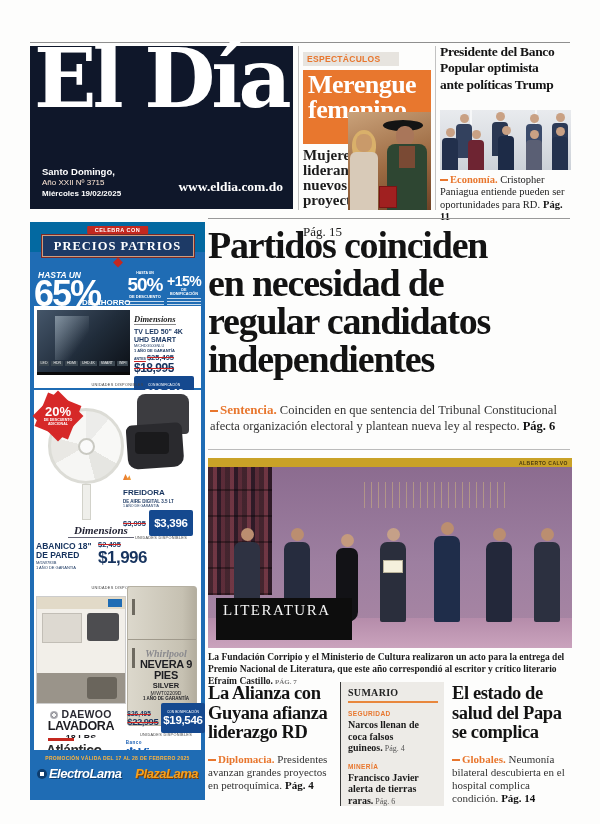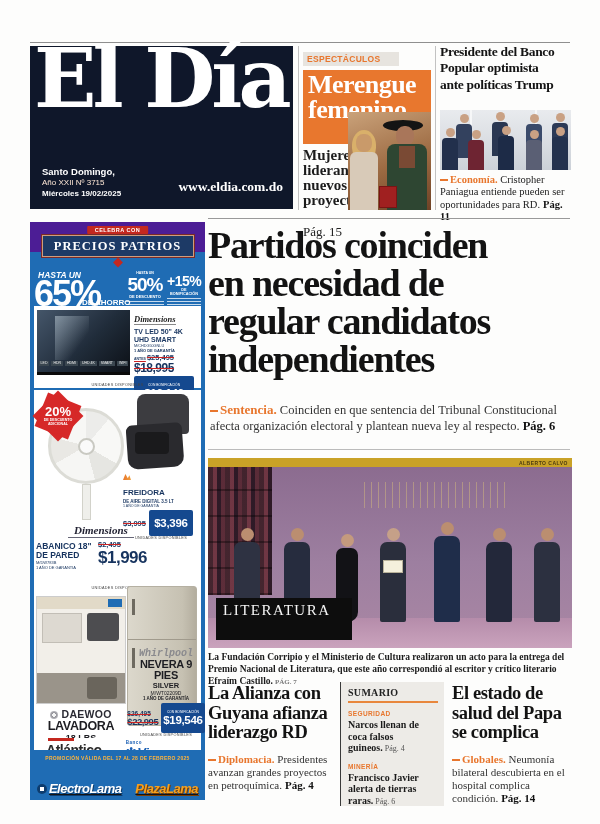--- a/index.html
+++ b/index.html
@@ -123,21 +123,21 @@
   .sumario-rule { border-top:2px solid #e8873d; margin:3px 0 7px 0; }
   .s-item { margin-bottom:9px; }
   .s-label { font-family:"Liberation Sans",sans-serif; font-weight:bold; font-size:6.5px;
              color:#e8762d; letter-spacing:.4px; margin-bottom:2px; }
   .s-text { font-weight:bold; font-size:10px; line-height:1.15; color:#1a1a1a; }
   .s-ref { font-weight:normal; font-size:8px; color:#555; margin-left:2px; }
 
   
   .ad { position:absolute; left:30px; top:222px; width:175px; height:578px;
         background:#1f6cb4; font-family:"Liberation Sans",sans-serif; overflow:hidden; }
-  .ad-head { position:absolute; left:0; top:0; width:100%; height:30px; background:#4c1d95; }
+  .ad-head { position:absolute; left:0; top:0; width:100%; height:30px; background:#0369a1; }
   .ad-ribbon { position:absolute; left:50%; top:4px; transform:translateX(-50%);
                background:#c4281f; color:#fff; font-size:5.5px; font-weight:bold;
                padding:1px 8px; letter-spacing:.5px; border-radius:1px; }
   .ad-banner { position:absolute; left:50%; top:13px; transform:translateX(-50%);
                width:152px; height:22px; border:1px solid #cf9d7e; outline:1px solid #7a2a28;
                background:#1d3a66; color:#fff; font-family:"Liberation Serif",serif;
                font-weight:bold; font-size:12.5px; text-align:center; line-height:21px;
                letter-spacing:1px; }
   .ad-diamond { position:absolute; left:50%; top:37px; width:7px; height:7px; background:#c4281f;
                 transform:translateX(-50%) rotate(45deg); }
@@ -246,41 +246,41 @@
   .dw-mark { display:inline-block; width:8px; height:8px; border-radius:50%;
              background:radial-gradient(#f4f4f4 28%,#8a8a90 32%, #b9b9bf 70%); vertical-align:-1px; }
   .wash-name { font-weight:bold; font-size:12.5px; letter-spacing:-.3px; line-height:1; }
   .wash-size { font-weight:bold; font-size:9px; }
   .wash-type { font-weight:bold; font-size:7px; }
   .wash-model{ font-size:7px; }
   .wash-war  { font-weight:bold; font-size:6px; }
   .price-row { display:flex; align-items:center; justify-content:center; gap:3px; margin-top:2px; }
   .pcol { text-align:left; color:#17345f; }
   .fridge-txt { position:absolute; left:96px; top:258px; width:72px; text-align:center; color:#1d1d22; }
-  .wp-logo { font-family:Liberation Mono, monospace; font-style:italic; font-weight:bold;
+  .wp-logo { font-family:Liberation Serif, serif; font-style:italic; font-weight:bold;
              font-size:10px; color:#8a8a8e; }
   .frg-name { font-weight:bold; font-size:11px; letter-spacing:-.3px; line-height:1; }
   .frg-fin  { font-weight:bold; font-size:7.5px; }
   .frg-model{ font-size:5px; }
   .frg-war  { font-weight:bold; font-size:4.5px; }
 
   .banks { position:absolute; left:0; top:348px; width:167px; height:24px; display:flex;
            align-items:center; justify-content:space-around; background:#fff; }
   .atl { font-weight:bold; font-size:14px; color:#2b2b2b; letter-spacing:-.5px; position:relative; }
   .atl::before { content:""; position:absolute; left:2px; top:-4px; width:26px; height:3px; background:#c4281f; }
   .vim { font-weight:bold; font-style:italic; font-size:13px; color:#1a5fb4; letter-spacing:-.3px; }
   .vim-small { display:block; font-size:4.5px; font-style:normal; letter-spacing:.5px; }
   .vim-mark { color:#1a5fb4; font-size:13px; margin-right:1px; font-style:normal; }
   .fineprint { position:absolute; left:4px; top:374px; width:159px; height:10px;
                background:repeating-linear-gradient(180deg,#a9a9a9 0 1px,transparent 1px 3px); opacity:.8; }
 
   .ad-footer { position:absolute; left:0; top:528px; width:100%; height:50px; background:#1f6cb4; }
   .ad-valid { text-align:center; color:#ffb43c; font-weight:bold; font-size:5px; margin-top:5px;
               letter-spacing:.3px; }
-  .ad-logos { display:flex; justify-content:space-around; align-items:center; margin-top:20px;text-decoration:underline; }
+  .ad-logos { display:flex; justify-content:space-around; align-items:center; margin-top:5px; }
   .electro { color:#fff; font-weight:bold; font-style:italic; font-size:13px; letter-spacing:-.5px;
              text-shadow:1px 1px 0 #0d3c6e; }
   .electro .mark { display:inline-block; width:10px; height:10px; border-radius:50%;
                    background:radial-gradient(#fff 30%,#0d3c6e 34%); margin-right:2px; vertical-align:-1px; }
   .plaza { color:#f7a01c; font-weight:bold; font-style:italic; font-size:13px; letter-spacing:-.5px;
            text-shadow:1px 1px 0 #7a3c00; }
 </style>
 </head>
 <body>
 

